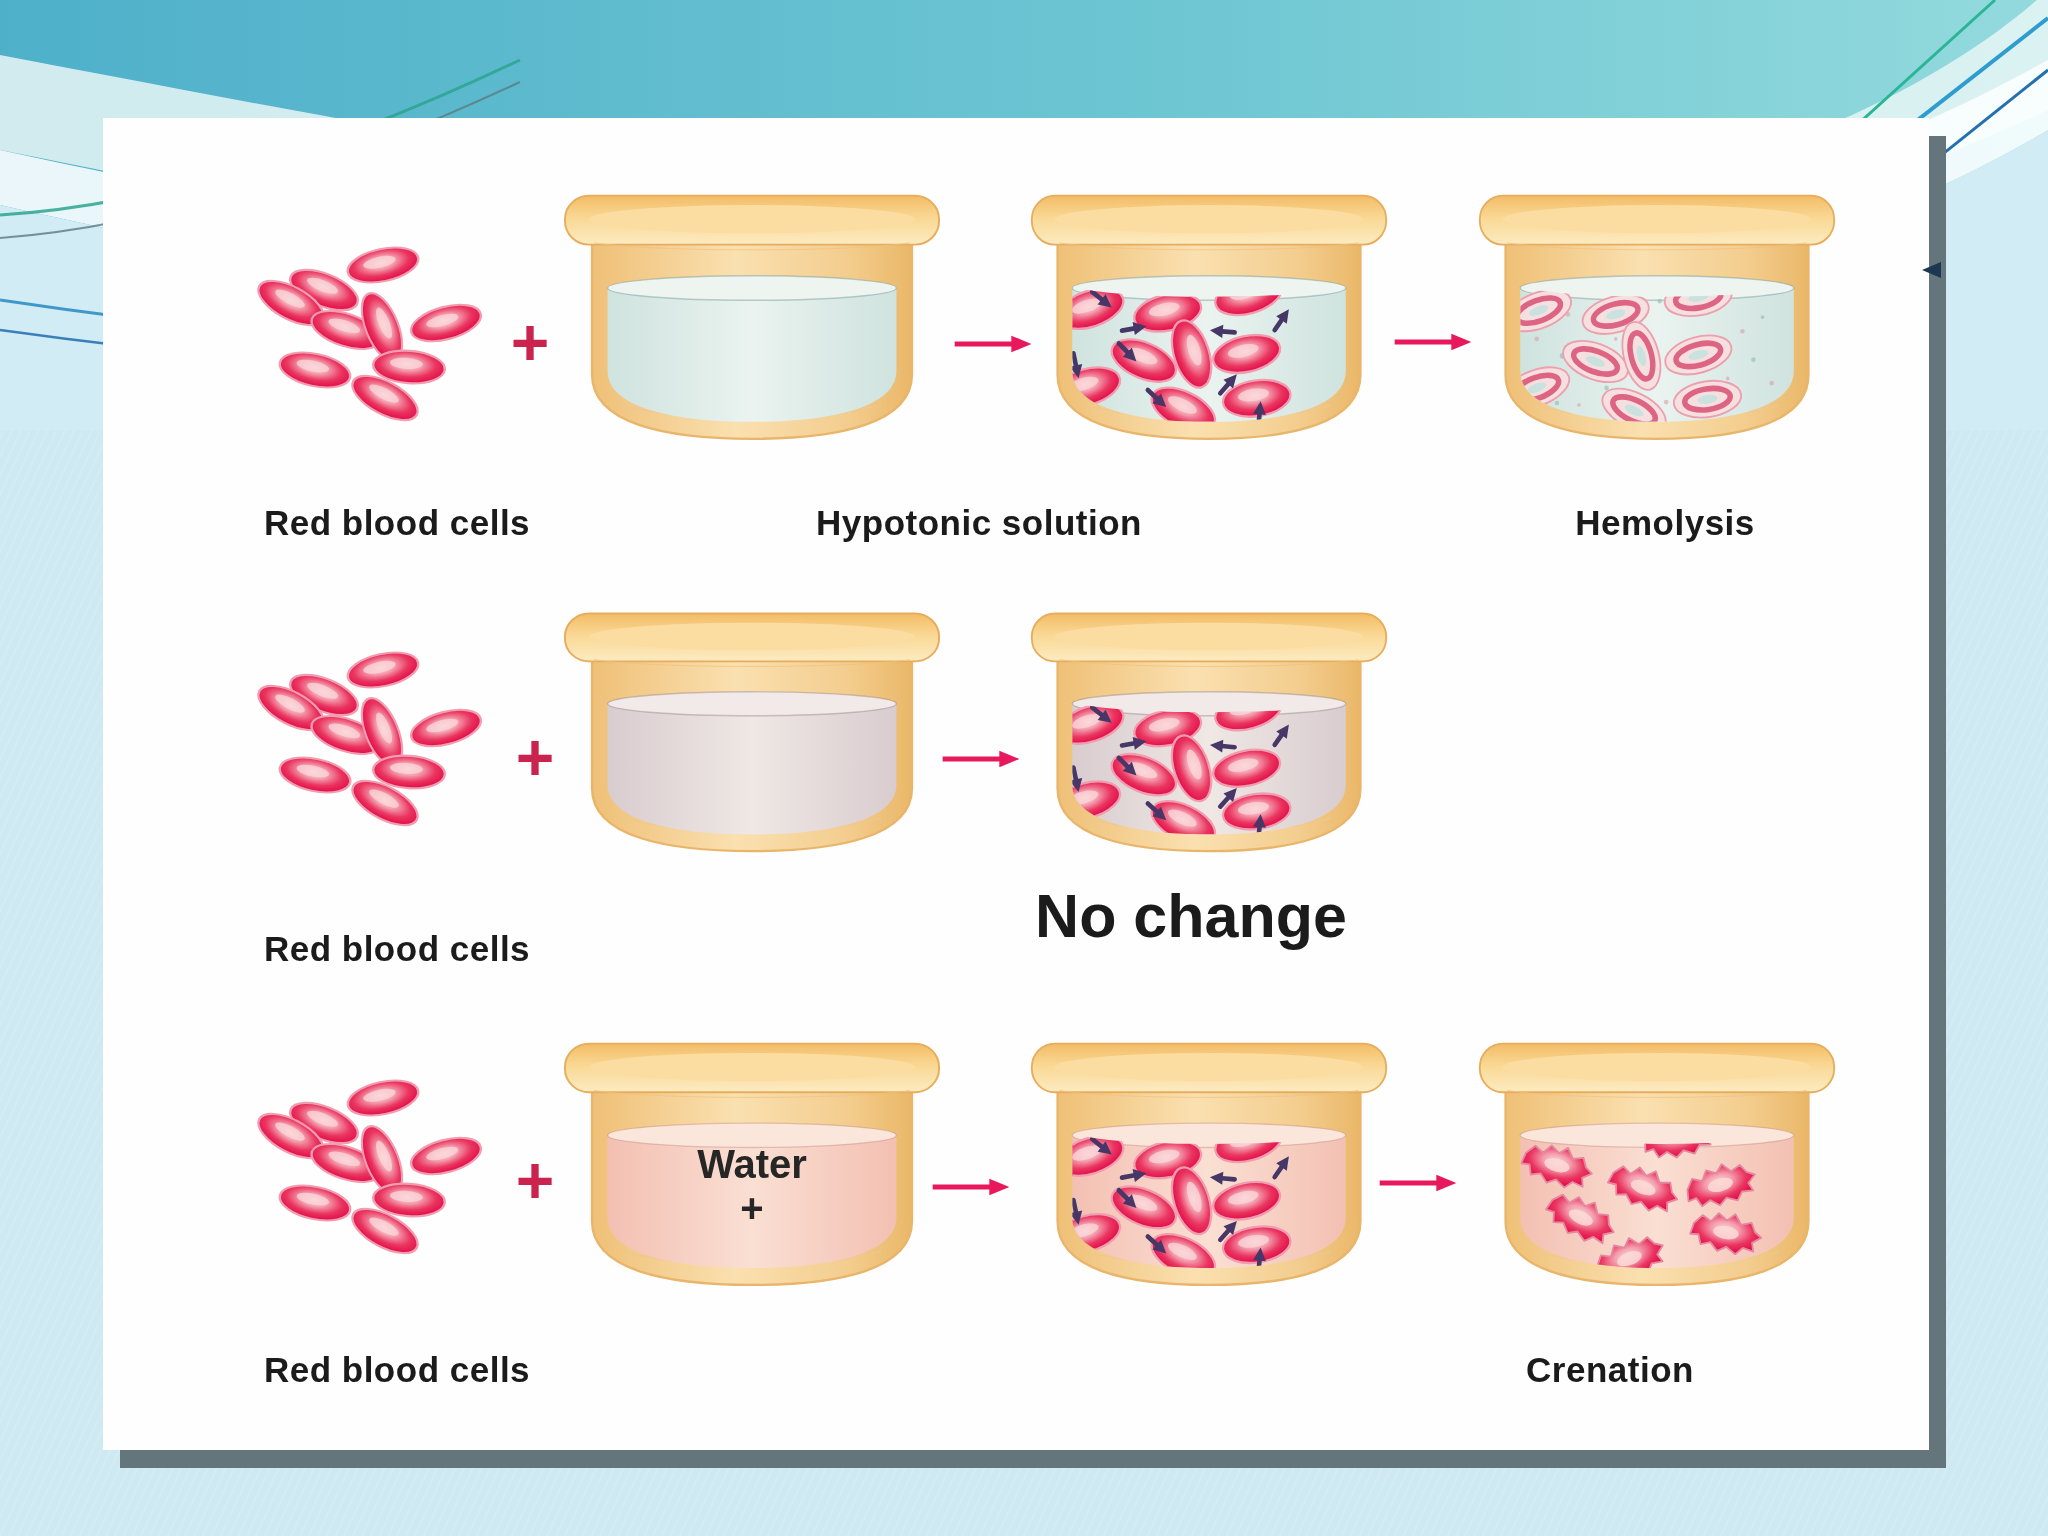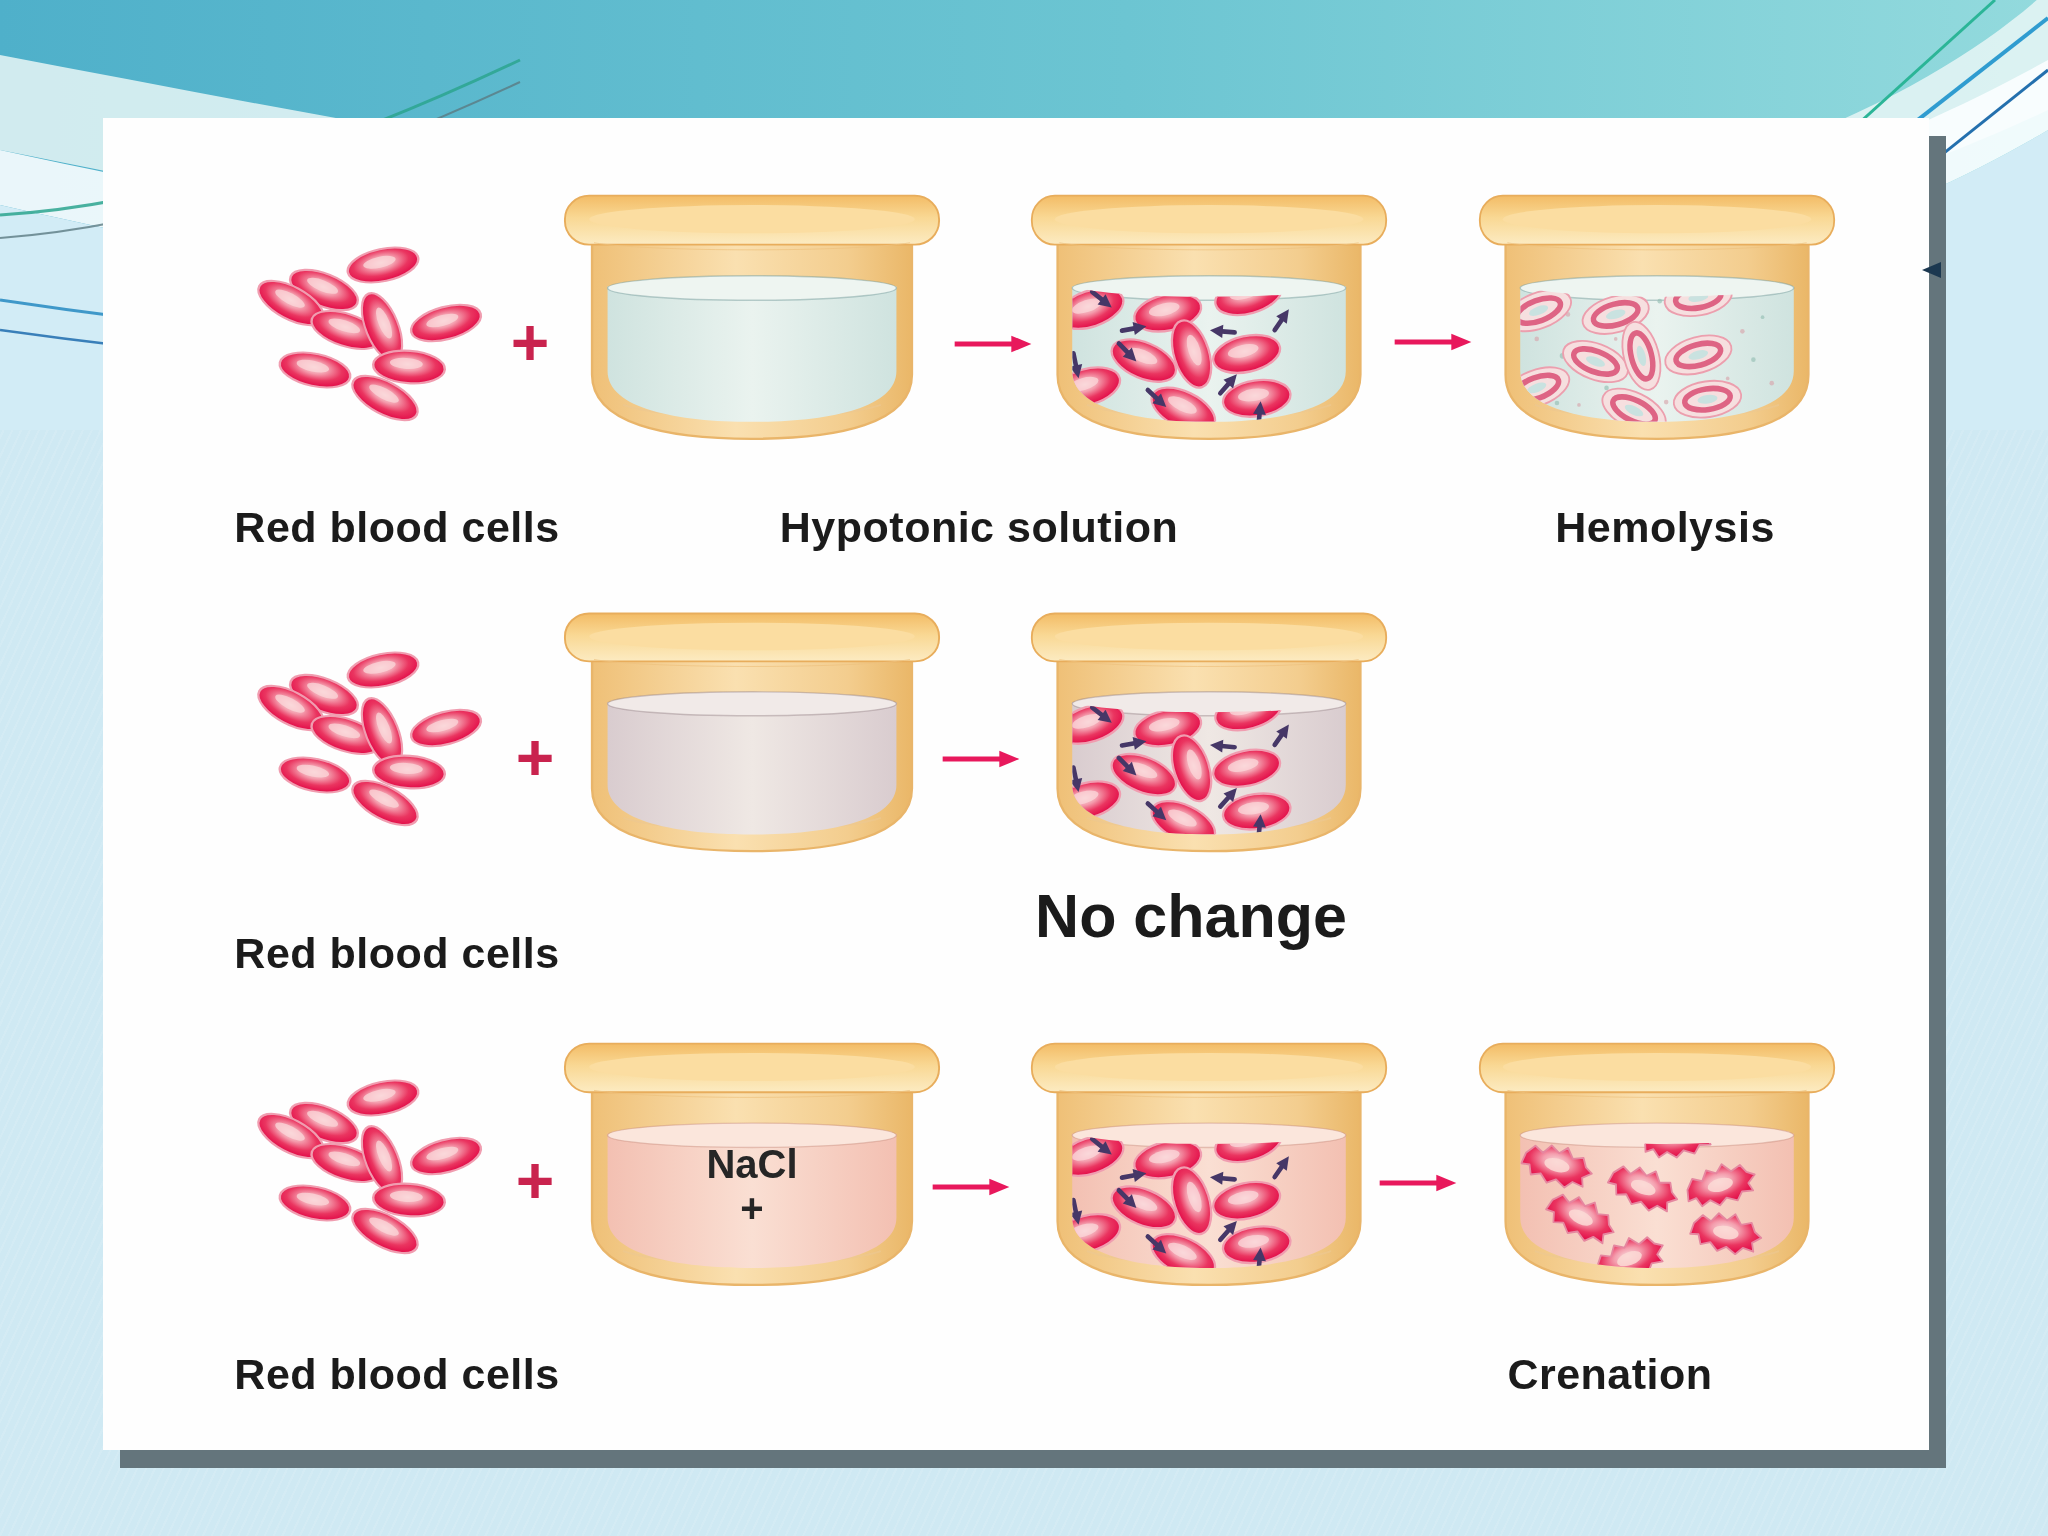--- a/index.html
+++ b/index.html
@@ -36,21 +36,21 @@
   .vessel-label-multi{
     position:absolute;left:0;right:0;top:57%;
     transform:translateY(-50%);
     text-align:center;
     font-size:40px;font-weight:700;color:#262626;
     line-height:1.1;
   }
   .cap{
     position:absolute;
     transform:translateX(-50%);
-    font-size:43px;font-weight:700;color:#1b1b1b;
+    font-size:35px;font-weight:700;color:#1b1b1b;
     white-space:nowrap;letter-spacing:0.5px;
   }
   .result-float{
     position:absolute;
     transform:translateX(-50%);
     font-size:61px;font-weight:700;color:#1b1b1b;
     white-space:nowrap;
   }
   .plus{
     position:absolute;
@@ -345,21 +345,21 @@
     <div class="plus" style="left:432px;top:1062px">+</div>
 
     <div class="beaker" style="left:460px;top:920px;width:378px;height:260px">
       <svg viewBox="0 0 390 278" preserveAspectRatio="none">
         <use href="#bk-body"></use>
         <use href="#liq" fill="url(#gLiqPink)"></use>
         <use href="#liq-surf" fill="#fbe6dc" stroke="rgba(200,140,125,0.45)" stroke-width="1.5"></use>
         <use href="#bk-lip"></use>
       </svg>
       <div class="vessel-label-multi">
-        <div>NaCl</div>
+        <div>Water</div>
         <div>+</div>
       </div>
     </div>
 
     <svg class="flow-arrow" style="left:828px;top:1056px" viewBox="0 0 96 26">
         <use href="#flow-arrow-shape"></use>
       </svg>
 
     <div class="beaker" style="left:927px;top:920px;width:358px;height:260px">
       <svg viewBox="0 0 390 278" preserveAspectRatio="none">

